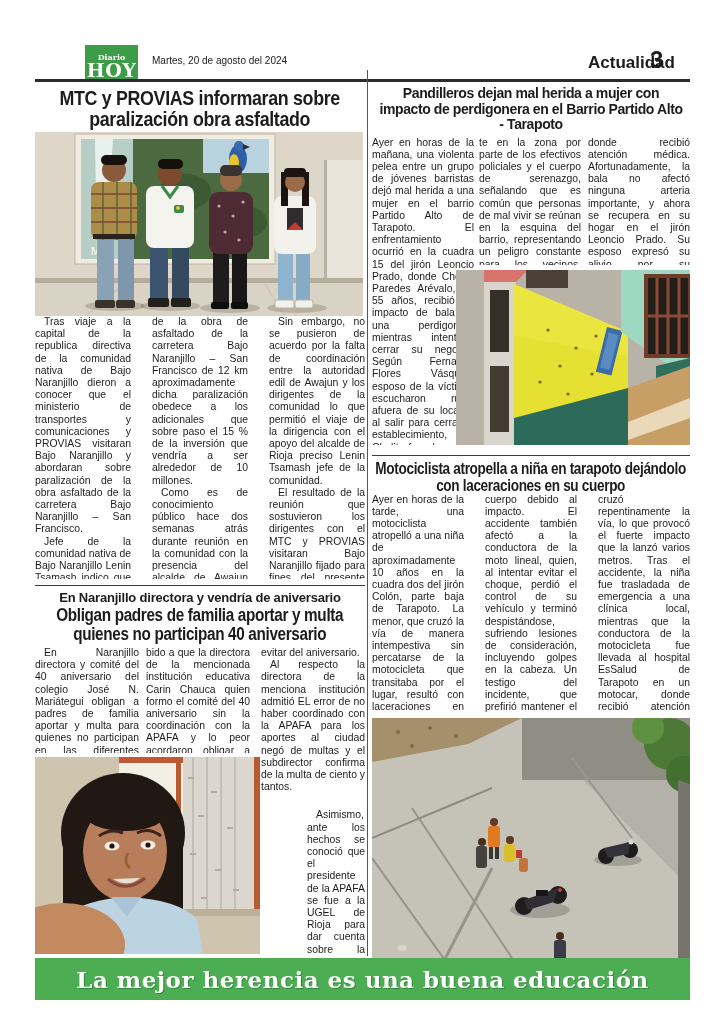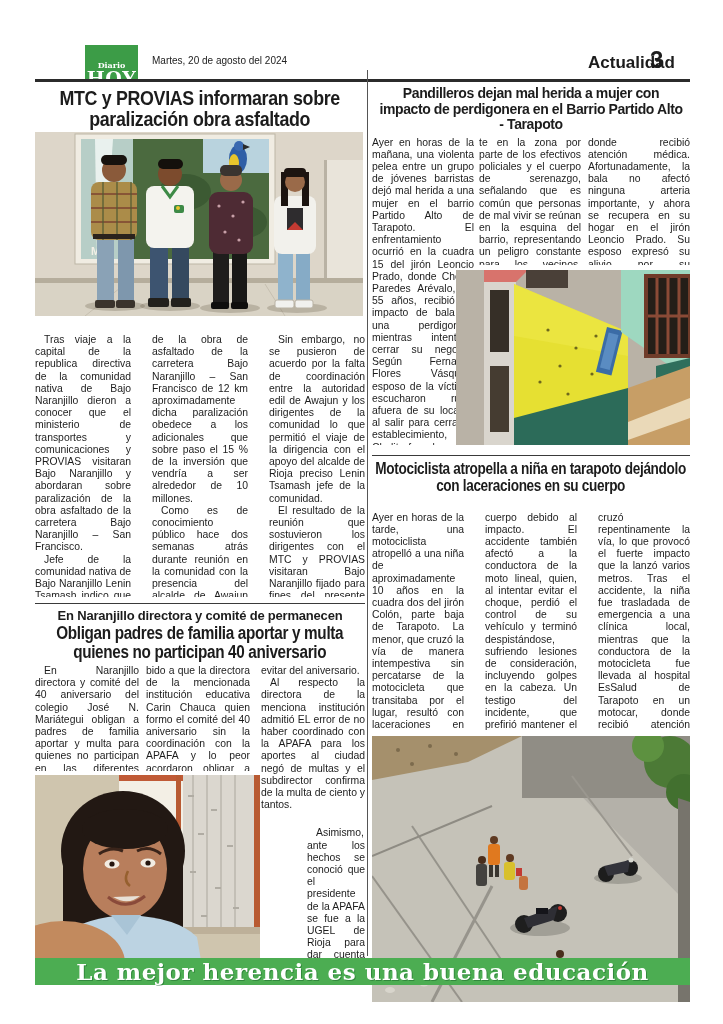--- a/index.html
+++ b/index.html
@@ -1,37 +1,37 @@
 <!DOCTYPE html>
 <html><head>
 <meta charset="utf-8">
 <style>
   html,body{margin:0;padding:0;background:#ffffff;}
   body{width:723px;height:1024px;position:relative;font-family:"Liberation Sans",sans-serif;color:#1c1c1c;overflow:hidden;}
   
   .logo{position:absolute;left:85px;top:45px;width:53px;height:34px;background:#3c9c47;color:#fff;text-align:center;line-height:1;}
-  .logo .small{display:block;font-size:8px;font-weight:bold;font-family:"DejaVu Serif",serif;padding-top:16px;}
+  .logo .small{display:block;font-size:8px;font-weight:bold;font-family:"DejaVu Serif",serif;padding-top:8px;}
   .logo .big{display:block;font-size:19px;font-weight:bold;font-family:"DejaVu Serif",serif;letter-spacing:.5px;}
   .date{position:absolute;left:152px;top:55px;font-size:10px;color:#222;}
   .section{position:absolute;left:556px;top:53px;font-size:17px;font-weight:bold;margin-left:32px;}
   .pagenum{position:absolute;left:650px;top:46px;font-size:24px;font-weight:bold;}
   .toprule{position:absolute;left:35px;top:79px;width:655px;height:3px;background:#2b2b2b;}
   .vdivider{position:absolute;left:367px;top:70px;width:1px;height:886px;background:#555;}
   
   .leftcol{position:absolute;left:35px;top:86px;width:330px;}
   .rightcol{position:absolute;left:372px;top:84px;width:318px;}
   .kicker{font-size:13px;font-weight:bold;text-align:center;letter-spacing:-.2px;}
   .kicker.u{text-decoration:underline;}
   .headline{font-weight:bold;text-align:center;letter-spacing:-.4px;}
   .condensed{transform:scaleX(.85);transform-origin:50% 0;width:118%;margin-left:-9%;}
   .h1a{font-size:21px;line-height:21px;margin-top:1px;}
   .h2a{font-size:18px;line-height:18.5px;margin-top:1px;}
   .h3a{font-size:14px;line-height:15.5px;margin:2px 4px 4px 4px;}
   .h4a{font-size:16px;line-height:17px;margin-top:3px;}
-  .cols{display:flex;gap:21px;margin-top:18px;justify-content:space-between;}
+  .cols{display:flex;gap:21px;margin-top:0;justify-content:space-between;}
   .col{width:104px;font-size:10.4px;line-height:12.2px;text-align:justify;overflow:hidden;}
   .col p{margin:0;text-indent:9px;}
   .col p.flush{text-indent:0;}
   .col p.gap{margin-top:16px;padding-left:46px;}
   .c1{height:263px;}
   .sep{border:none;border-top:1.5px solid #3a3a3a;margin:6px 0 4px 0;}
   .a2body{position:relative;height:308px;margin-top:4px;}
   .a2colA{position:absolute;left:0;top:0;width:104px;height:106px;}
   .a2colB{position:absolute;left:111px;top:0;width:104px;height:106px;}
   .a2colC{position:absolute;left:226px;top:0;width:104px;height:308px;}
@@ -39,21 +39,21 @@
   .a3body{position:relative;height:312px;}
   .a3col0{position:absolute;left:0;top:0;width:102px;height:308px;}
   .a3col1{position:absolute;left:107px;top:0;width:102px;height:128px;}
   .a3col2{position:absolute;left:216px;top:0;width:102px;height:128px;}
   .a3photo{position:absolute;left:84px;top:133px;width:234px;height:175px;}
   .col4{width:102px;height:220px;font-size:10.4px;line-height:12.2px;text-align:justify;overflow:hidden;}
   .photo{display:block;}
   .photo1{margin-top:3px;}
   .photo4{margin-top:4px;}
   
-  .banner{position:absolute;left:35px;top:958px;width:655px;height:27px;background:#4cad52;display:flex;align-items:center;justify-content:center;}
+  .banner{position:absolute;left:35px;top:958px;width:655px;height:42px;background:#4cad52;display:flex;align-items:center;justify-content:center;}
   .banner span{font-family:"DejaVu Serif",serif;font-weight:bold;font-size:23px;color:#ffffff;letter-spacing:.5px;text-shadow:1px 1px 0 rgba(0,70,20,.35);}
 </style>
 </head>
 <body>
 
 <div class="logo">
   <span class="small">Diario</span>
   <span class="big">HOY</span>
 </div>
 <div class="date">Martes, 20 de agosto del 2024</div>
@@ -158,21 +158,21 @@
       <p>Como es de conocimiento público hace dos semanas atrás durante reunión en la comunidad con la presencia del alcalde de Awajun Fermín Yagkitai y representante de la empresa contratista acordaron formar una comisión para viajar a Lima y exigir al MTC y PROVIAS desembolso de las demás partidas presupuestales con el objetivo de no paralizar la obra.</p>
     </div>
     <div class="col c1">
       <p>Sin embargo, no se pusieron de acuerdo por la falta de coordinación entre la autoridad edil de Awajun y los dirigentes de la comunidad lo que permitió el viaje de la dirigencia con el apoyo del alcalde de Rioja preciso Lenin Tsamash jefe de la comunidad.</p>
       <p>El resultado de la reunión que sostuvieron los dirigentes con el MTC y PROVIAS visitaran Bajo Naranjillo fijado para fines del presente mes donde informaran las razones de la paralización de la obra de asfaltado carretera Bajo Naranjillo – San Francisco. (M. Raymundo)</p>
     </div>
   </div>
 
   <hr class="sep">
 
-  <div class="kicker">En Naranjillo directora y comité de permanecen</div>
+  <div class="kicker">En Naranjillo directora y vendría de aniversario</div>
   <div class="headline h2a condensed">Obligan padres de familia aportar y multa quienes no participan 40 aniversario</div>
 
   <div class="a2body">
     <div class="col a2colA">
       <p>En Naranjillo directora y comité del 40 aniversario del colegio José N. Mariátegui obligan a padres de familia aportar y multa para quienes no participan en las diferentes actividades.</p>
 
     </div>
     <div class="col a2colB">
       <p class="flush">bido a que la directora de la mencionada institución educativa Carin Chauca quien formo el comité del 40 aniversario sin la coordinación con la APAFA y lo peor acordaron obligar a los padres un aporte de 50 soles y multa cerca de 200 soles para realizar las acti-</p>
     </div>

